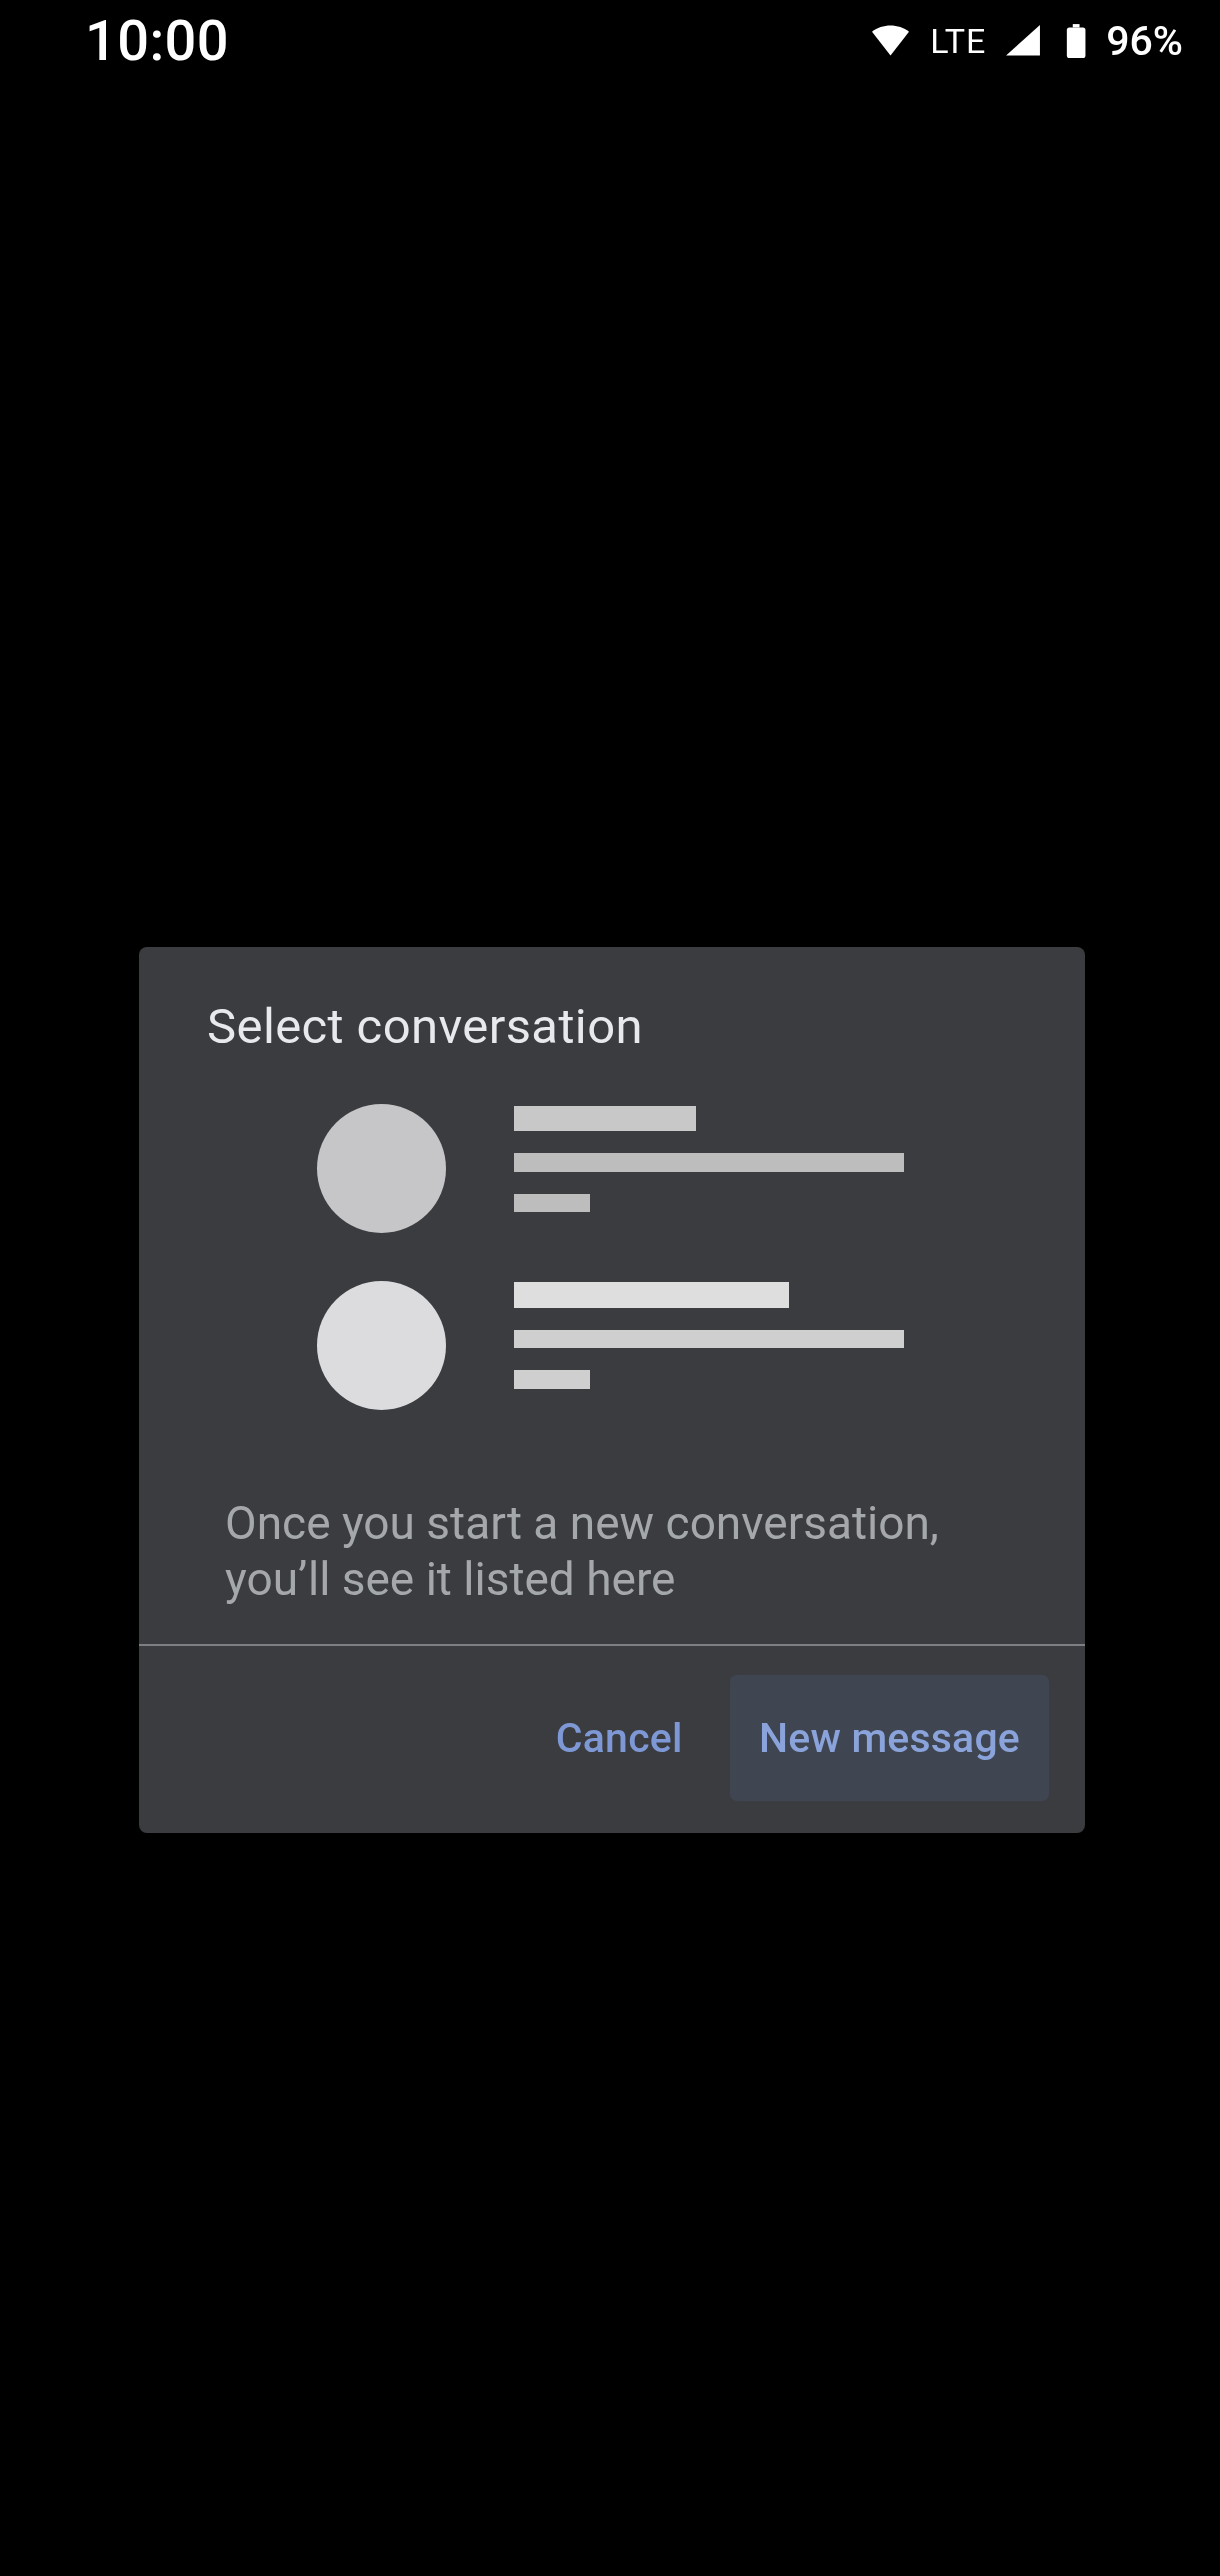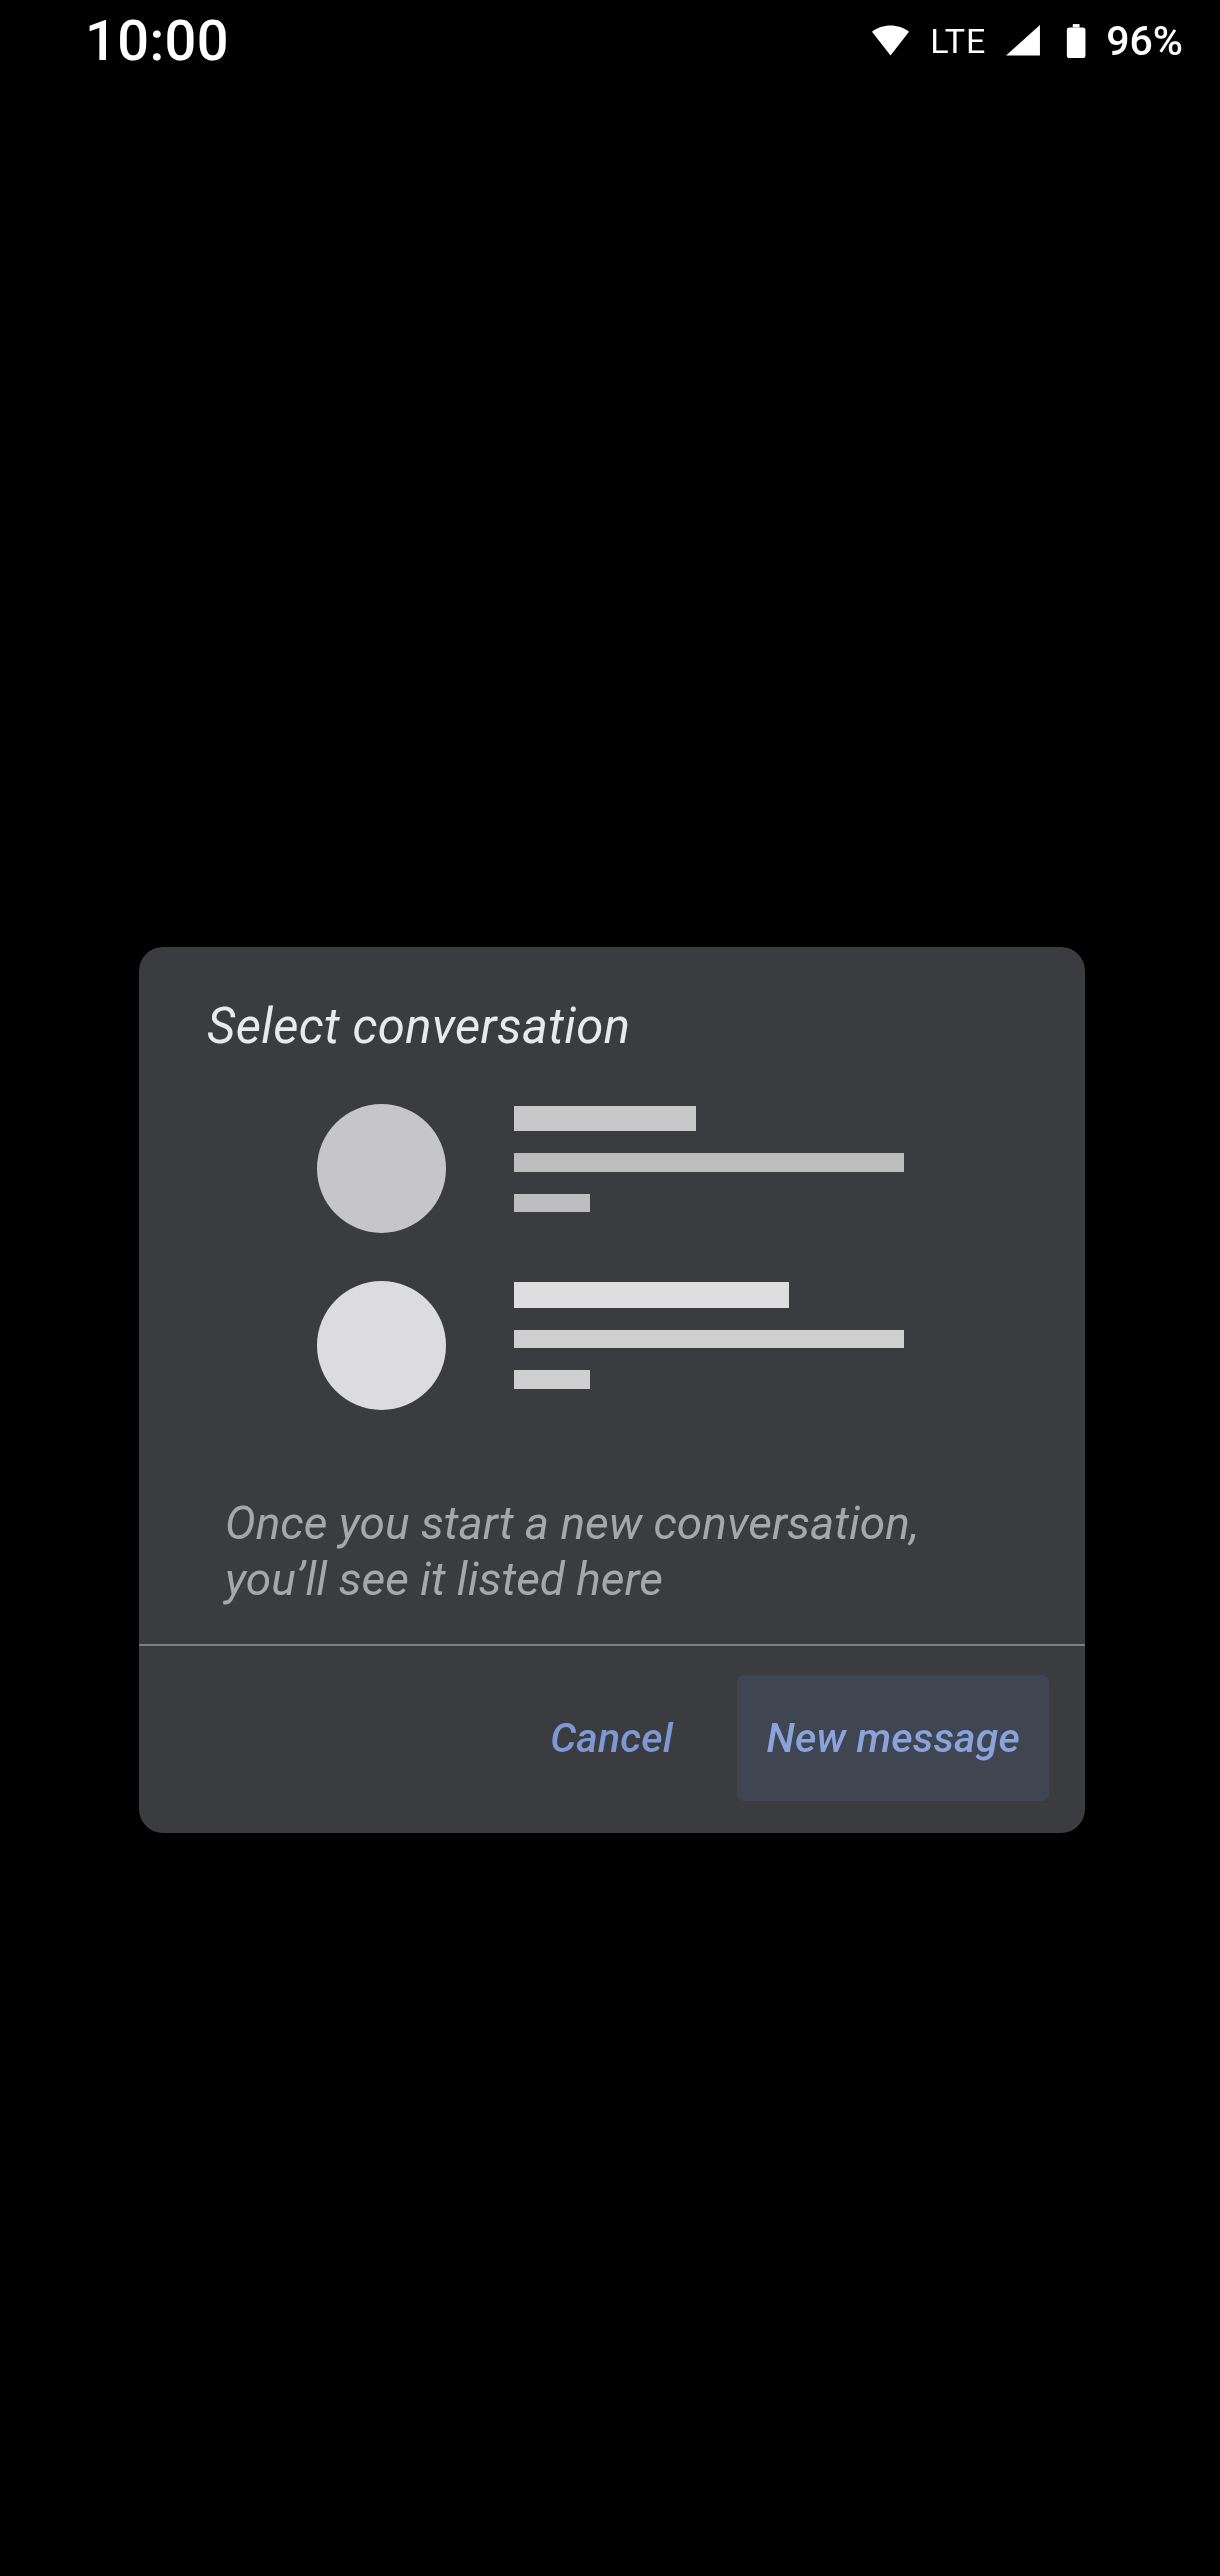--- a/index.html
+++ b/index.html
@@ -54,26 +54,25 @@
       margin-left: 1.7px;
     }
 
     
     .dialog {
       position: absolute;
       left: 139px;
       top: 947px;
       width: 946px;
       background: #3a3c40;
-      border-radius: 24px;
+      border-radius: 8px;
       box-shadow: 0 17px 51px rgba(0,0,0,0.6);
       display: flex;
       flex-direction: column;
       overflow: hidden;
-      font-style: italic;
     }
     .dialog-title {
       font-size: 49px;
       font-weight: 400;
       color: #e7e9ec;
       padding: 51px 68px 27px 68px;
       letter-spacing: 0.4px;
     }
 
     .conversation-list {
@@ -125,21 +124,21 @@
       height: 1.7px;
       background: #7d7f82;
       width: 100%;
     }
 
     .dialog-actions {
       display: flex;
       justify-content: flex-end;
       align-items: center;
       padding: 29px 36px 32px 36px;
-      gap: 39px;
+      gap: 22px;
     }
     .btn-text {
       font-size: 41px;
       font-weight: 500;
       color: #7e98d6;
       padding: 17px 25.4px;
       border-radius: 6.8px;
       cursor: pointer;
       user-select: none;
       letter-spacing: 0.2px;

